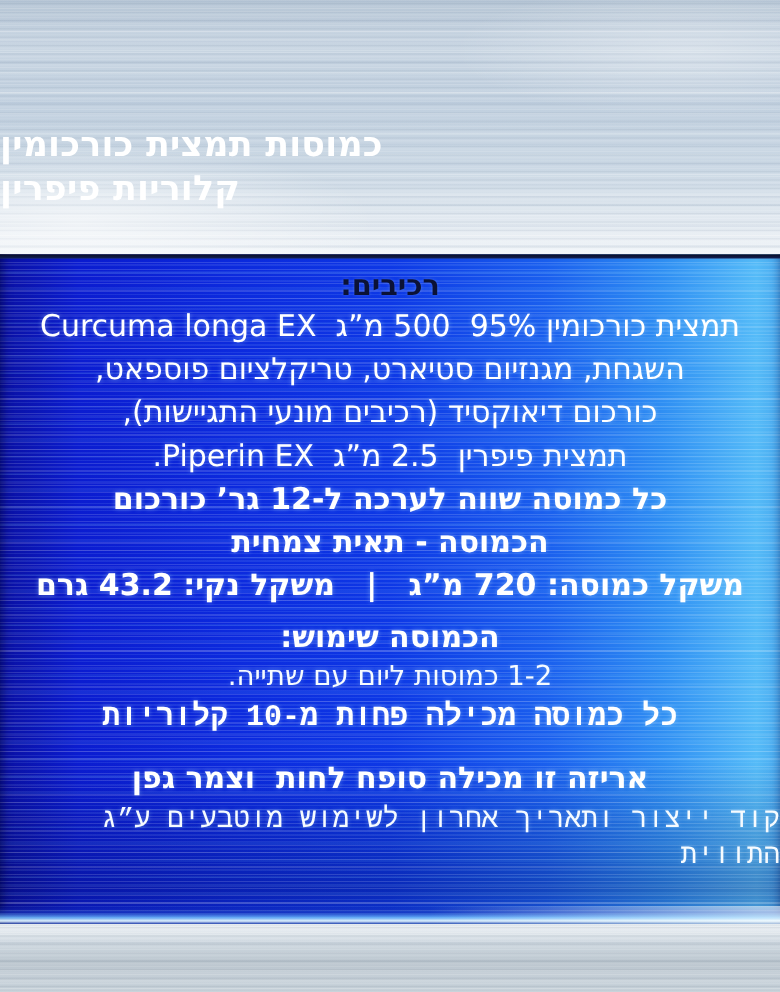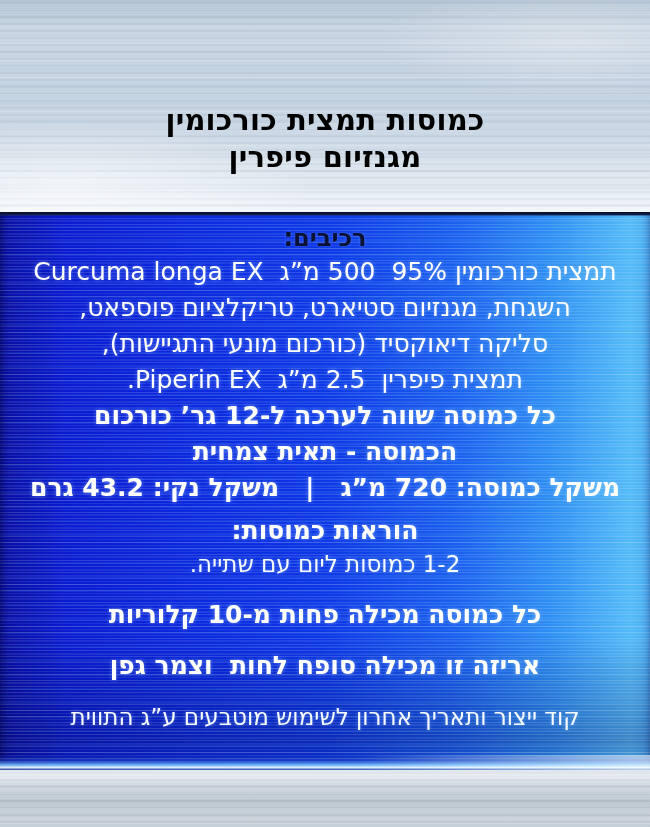--- a/index.html
+++ b/index.html
@@ -27,22 +27,22 @@
   .metal-bottom{
     top:770px;height:57px;
     background:
       repeating-linear-gradient(180deg, rgba(255,255,255,0.20) 0px, rgba(255,255,255,0) 1px, rgba(0,0,0,0) 2px, rgba(100,112,126,0.12) 3px, rgba(0,0,0,0) 4px, rgba(255,255,255,0.12) 5px, rgba(0,0,0,0) 7px),
       repeating-linear-gradient(180deg, rgba(140,155,170,0.12) 0px 2px, rgba(0,0,0,0) 2px 8px, rgba(255,255,255,0.18) 8px 9px, rgba(0,0,0,0) 9px 15px),
       linear-gradient(180deg, #eef2f6 0%, #cdd7df 28%, #bac5ce 58%, #c9d3db 85%, #becad3 100%);
   }
   
   .title{
     position:absolute;top:102px;left:0;right:0;
-    direction:rtl;text-align:center;
-    color:#000000;
+    direction:rtl;text-align:left;
+    color:#ffffff;
     font-weight:bold;
     font-size:29px;line-height:37px;
     letter-spacing:0.2px;
   }
   
   .panel{
     position:absolute;top:212px;left:0;right:0;height:558px;
     direction:rtl;
     box-shadow:inset 5px 0 8px -3px rgba(2,6,60,0.55), inset -4px 0 7px -3px rgba(2,10,70,0.35);
     background:
@@ -79,46 +79,46 @@
   .ln-bold{
     color:#ffffff;font-size:25px;line-height:36px;font-weight:bold;
     text-shadow:0 0 4px rgba(170,220,255,0.45);
   }
   .ln-small{
     color:#f6fbff;font-size:23px;line-height:30px;font-weight:normal;
     text-shadow:0 0 4px rgba(170,220,255,0.40);
   }
   .mt-xs{margin-top:0;}
   .mt-s{margin-top:7px;}
-  .mt-m{margin-top:18px;}
+  .mt-m{margin-top:1px;font-family:Liberation Mono, monospace;}
   .mt-l{margin-top:15px;}
 </style>
 </head>
 <body>
 
 <div class="label">
 
   <div class="metal metal-top"></div>
 
   <div class="title">
     <div>כמוסות תמצית כורכומין</div>
-    <div>מגנזיום פיפרין</div>
+    <div>קלוריות פיפרין</div>
   </div>
 
   <div class="panel">
     <div class="panel-inner">
       <div class="ln ln-head">רכיבים:</div>
       <div class="ln ln-reg">תמצית כורכומין 95%  500 מ”ג  Curcuma longa EX</div>
       <div class="ln ln-reg">השגחת, מגנזיום סטיארט, טריקלציום פוספאט,</div>
-      <div class="ln ln-reg">סליקה דיאוקסיד (כורכום מונעי התגיישות),</div>
+      <div class="ln ln-reg">כורכום דיאוקסיד (רכיבים מונעי התגיישות),</div>
       <div class="ln ln-reg">תמצית פיפרין  2.5 מ”ג  Piperin EX.</div>
       <div class="ln ln-bold mt-xs">כל כמוסה שווה לערכה ל-12 גר’ כורכום</div>
       <div class="ln ln-bold">הכמוסה - תאית צמחית</div>
       <div class="ln ln-bold mt-xs">משקל כמוסה: 720 מ”ג   |   משקל נקי: 43.2 גרם</div>
-      <div class="ln ln-bold mt-s">הוראות כמוסות:</div>
+      <div class="ln ln-bold mt-s">הכמוסה שימוש:</div>
       <div class="ln ln-small">1-2 כמוסות ליום עם שתייה.</div>
       <div class="ln ln-bold mt-m">כל כמוסה מכילה פחות מ-10 קלוריות</div>
       <div class="ln ln-bold mt-l">אריזה זו מכילה סופח לחות  וצמר גפן</div>
       <div class="ln ln-small mt-m">קוד ייצור ותאריך אחרון לשימוש מוטבעים ע”ג התווית</div>
     </div>
   </div>
 
   <div class="metal metal-bottom"></div>
 
 </div>

